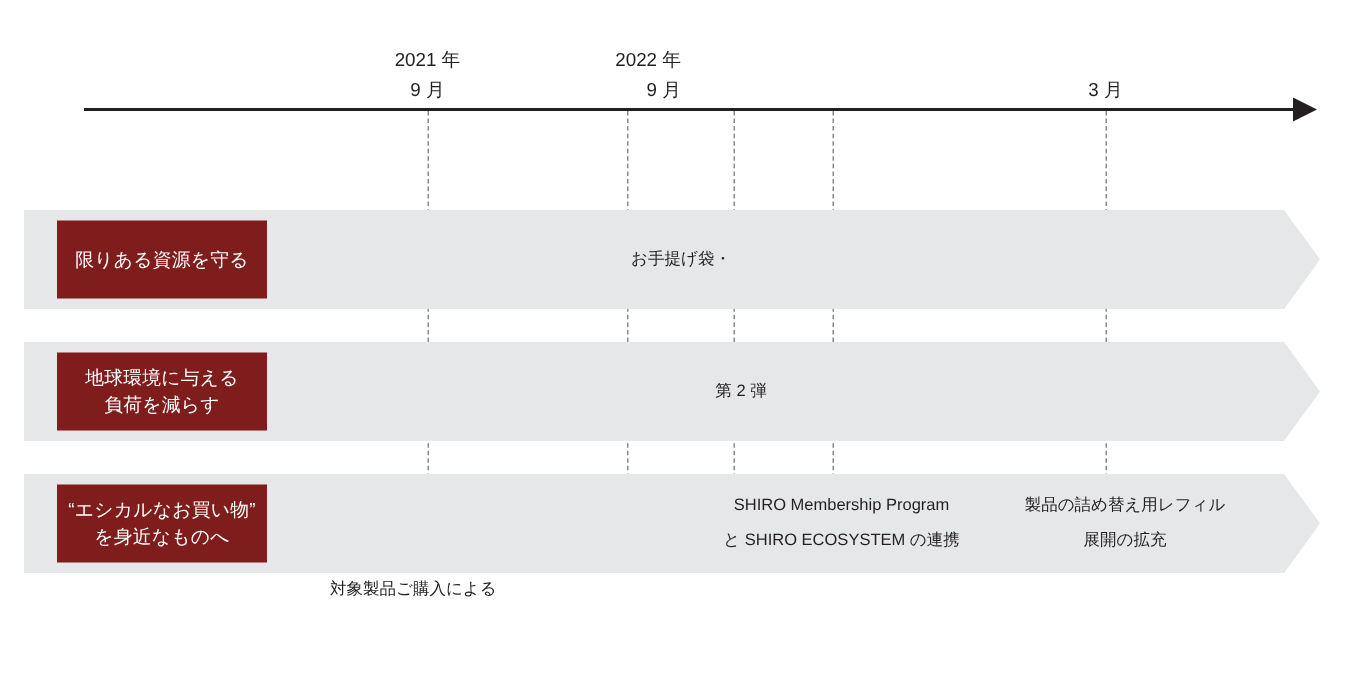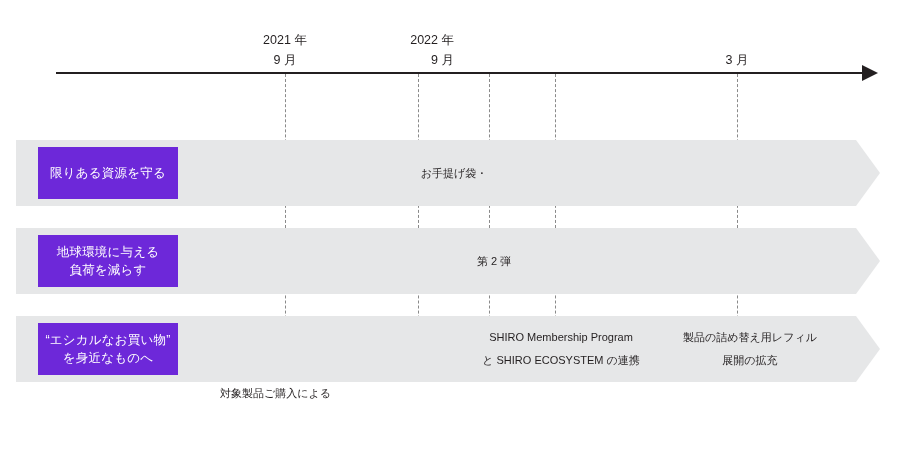--- a/index.html
+++ b/index.html
@@ -82,21 +82,21 @@
     border-left: 24px solid #e6e7e8;
     border-top: 33px solid transparent;
     border-bottom: 33px solid transparent;
   }
   .pill {
     position: absolute;
     left: 22px;
     top: 7px;
     width: 140px;
     height: 52px;
-    background: #6d28d9;
+    background: #7f1d1d;
     color: #ffffff;
     display: flex;
     align-items: center;
     justify-content: center;
     text-align: center;
     font-size: 12.5px;
     line-height: 18px;
     letter-spacing: 0.2px;
   }
   .pill span { display: block; }

